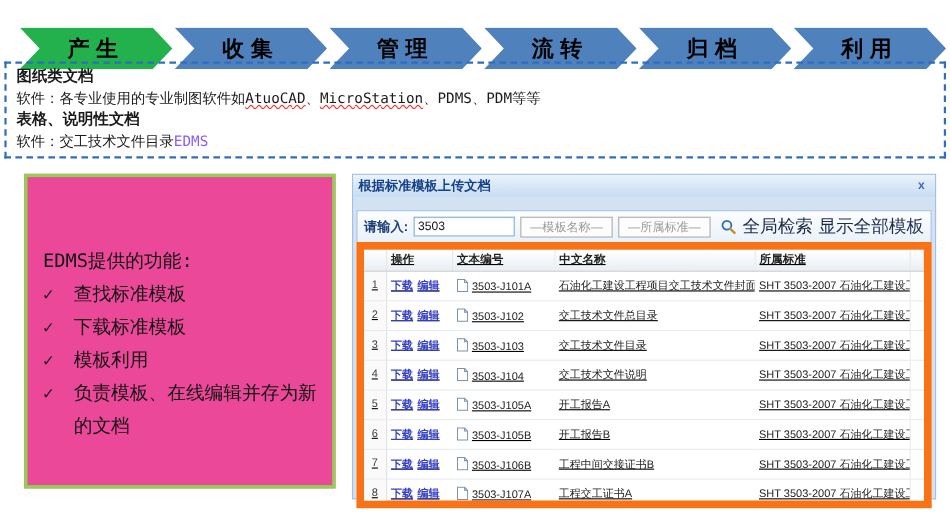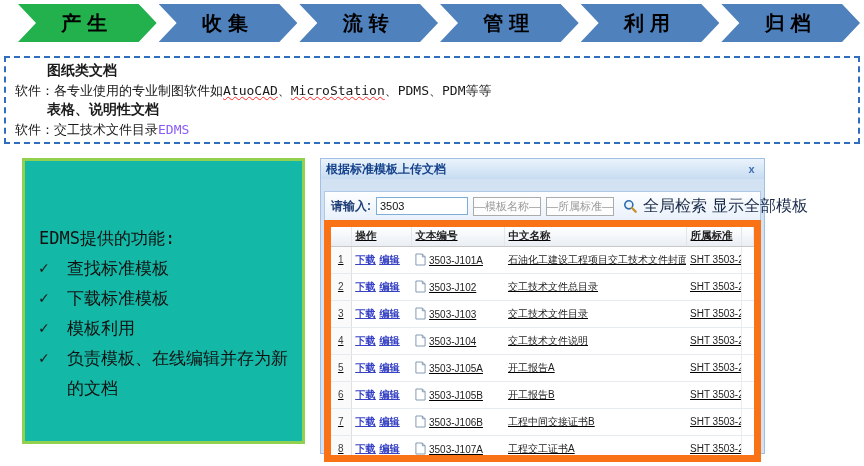--- a/index.html
+++ b/index.html
@@ -1,47 +1,47 @@
 <!DOCTYPE html>
 <html><head>
 <meta charset="utf-8">
 <style>
   * { margin:0; padding:0; box-sizing:border-box; }
   html,body { width:864px; height:466px; background:#fff; overflow:hidden;
               font-family:"Liberation Sans", sans-serif; }
   .stage { position:relative; width:864px; height:466px; background:#fff; }
 
   
-  .flowbar { position:absolute; left:18px; top:4px; width:842px; height:38px;
+  .flowbar { position:absolute; left:18px; top:25px; width:842px; height:38px;
              display:flex; gap:2px; }
   .chev { flex:1; height:100%; display:flex; align-items:center; justify-content:center;
           clip-path:polygon(18px 50%, 0 0, calc(100% - 18px) 0, 100% 50%, calc(100% - 18px) 100%, 0 100%);
           font-size:20px; font-weight:bold; color:#000; letter-spacing:6px; }
 
   
   .notebox { position:absolute; left:4px; top:56px; width:856px; height:88px;
              border:2px dashed #2F6EBE; padding:3px 9px;
              font-family:"DejaVu Sans Mono", monospace; font-size:13px; line-height:19.5px;
              color:#1a1a1a; }
-  .nb-bold { font-weight:bold; font-size:14px;margin-left:32px; }
+  .nb-bold { font-weight:bold; font-size:14px; }
   .wavy { text-decoration:underline; text-decoration-style:wavy;
           text-decoration-color:#FF2A2A; text-decoration-thickness:1px; }
   .red { color:#8b5cf6; }
 
   
   .featbox { position:absolute; left:22px; top:158px; width:283px; height:286px;
-             border:3px solid #92D050; background:#14b8a6; padding:62px 10px 0 14px;
+             border:3px solid #92D050; background:#ec4899; padding:62px 10px 0 14px;
              font-family:"DejaVu Sans Mono", monospace; font-size:17px; line-height:30px;
              color:#111; }
   .feat-item { display:flex; align-items:flex-start; }
   .feat-check { width:28px; flex:none; font-size:16px; color:#1a1a1a; }
   .feat-text { flex:1; }
 
   
-  .panel { position:absolute; left:320px; top:158px; width:445px; height:296px;
+  .panel { position:absolute; left:320px; top:158px; width:531px; height:296px;
            background:#D3E2F3; border:1px solid #A3C0E4; }
   .titlebar { height:20px; display:flex; align-items:center; justify-content:space-between;
               padding:0 5px; background:linear-gradient(#EAF3FC,#C7DCF1);
               font-size:12px; font-weight:bold; color:#15428B; }
   .closebtn { width:15px; height:15px; display:flex; align-items:center; justify-content:center;
               color:#3C6DB4; font-weight:bold; font-size:11px; cursor:pointer;
               font-family:"Liberation Sans", sans-serif; }
   .panelbody { margin:12px 3px 3px 3px; }
   .toolbar { height:29px; display:flex; align-items:center; gap:5px; padding:0 6px;
              background:linear-gradient(#FDFEFF,#E9F1FA); border:1px solid #AFC9E7;
@@ -82,30 +82,30 @@
 <div class="stage">
 
   <div class="flowbar">
     <div class="chev" style="background: rgb(34, 177, 76);">
         <span>产生</span>
       </div>
     <div class="chev" style="background: rgb(79, 129, 189);">
         <span>收集</span>
       </div>
     <div class="chev" style="background: rgb(79, 129, 189);">
+        <span>管理</span>
+      </div>
+    <div class="chev" style="background: rgb(79, 129, 189);">
         <span>流转</span>
       </div>
     <div class="chev" style="background: rgb(79, 129, 189);">
-        <span>管理</span>
+        <span>归档</span>
       </div>
     <div class="chev" style="background: rgb(79, 129, 189);">
         <span>利用</span>
-      </div>
-    <div class="chev" style="background: rgb(79, 129, 189);">
-        <span>归档</span>
       </div>
   </div>
 
   <div class="notebox" style="border-color: rgb(47, 110, 190);">
     <div class="nb-bold">图纸类文档</div>
     <div><span>软件：各专业使用的专业制图软件如</span><span class="wavy">AtuoCAD</span><span>、</span><span class="wavy">MicroStation</span><span>、PDMS、PDM等等</span></div>
     <div class="nb-bold">表格、说明性文档</div>
     <div><span>软件：交工技术文件目录</span><span class="red">EDMS</span></div>
   </div>
 

